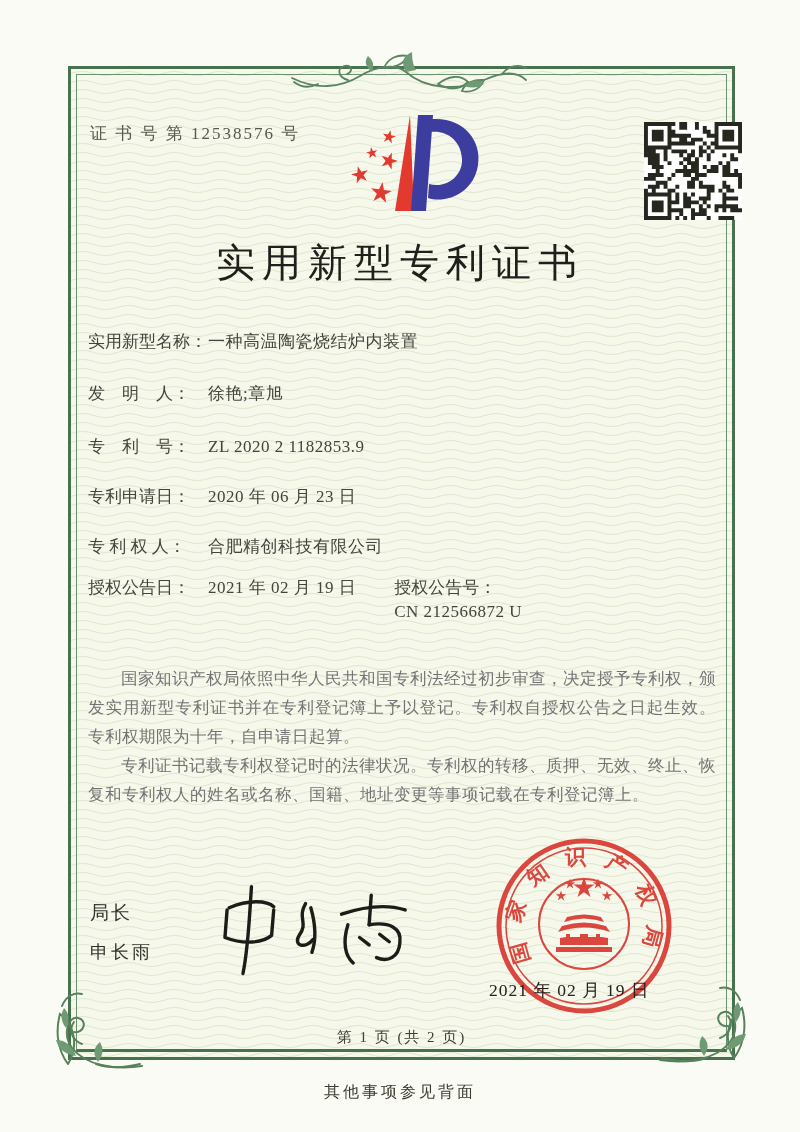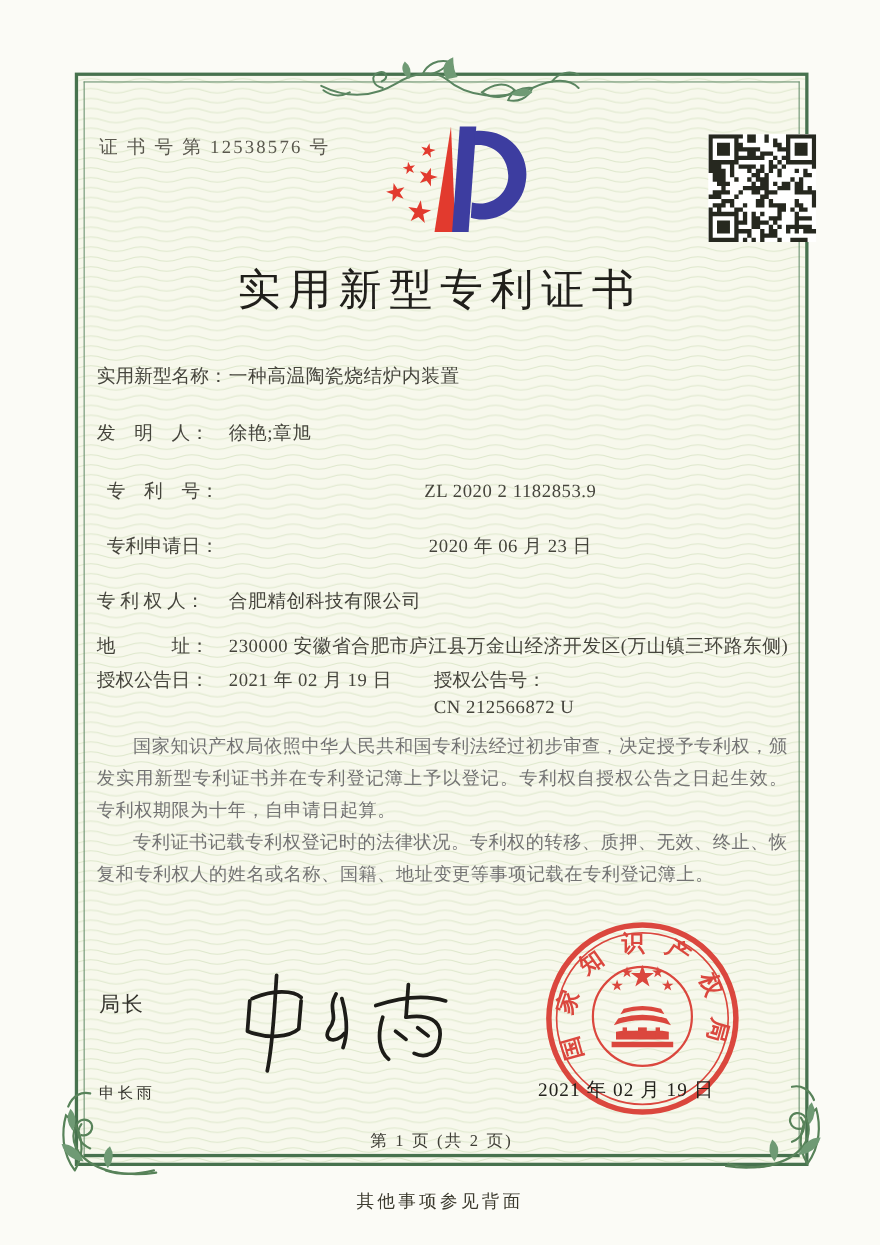--- a/index.html
+++ b/index.html
@@ -14,27 +14,27 @@
   .orn-br{left:656px;top:972px;width:100px;height:100px;transform:scaleX(-1);}
   .content{position:absolute;inset:0;z-index:3;}
   .cert-no{position:absolute;left:90px;top:122px;font-size:17px;letter-spacing:2px;color:#5a584e;}
   .logo{position:absolute;left:332px;top:103px;width:150px;height:134px;}
   .qr{position:absolute;left:644px;top:122px;width:98px;height:98px;background:#fff;}
   .title{position:absolute;left:0;top:236px;width:100%;text-align:center;font-size:39px;font-weight:normal;letter-spacing:7px;color:#201f1b;margin:0;}
   .fields{position:absolute;left:88px;top:330px;width:632px;font-size:17px;line-height:24px;color:#45443c;}
   .frow{display:flex;align-items:flex-start;}
   .frow .lbl{flex:0 0 120px;white-space:nowrap;}
   .frow .val{flex:1;letter-spacing:0.5px;}
-  .mb1{margin-bottom:28px;} .mb2{margin-bottom:29px;} .mb3{margin-bottom:26px;text-align:center;} .mb4{margin-bottom:17px;} .mb5{margin-bottom:7px;}
+  .mb1{margin-bottom:28px;} .mb2{margin-bottom:29px;} .mb3{margin-bottom:26px;} .mb4{margin-bottom:17px;} .mb5{margin-bottom:7px;}
   .pair2{margin-left:38px;white-space:nowrap;display:flex;flex-direction:column;}
   .pair2 .lbl{flex:0 0 auto;}
   .body-text{position:absolute;left:88px;top:664px;width:628px;font-size:16.5px;line-height:29px;text-align:justify;color:#737373;}
   .body-text p{margin:0;text-indent:2em;letter-spacing:0.5px;}
   .director-title{position:absolute;left:90px;top:900px;font-size:19px;color:#33322c;letter-spacing:2px;}
-  .director-name{position:absolute;left:90px;top:985px;font-size:14px;color:#33322c;letter-spacing:3px;}
+  .director-name{position:absolute;left:90px;top:940px;font-size:18px;color:#33322c;letter-spacing:3px;}
   .sig{position:absolute;left:208px;top:876px;width:212px;height:106px;}
   .seal{position:absolute;left:494px;top:836px;width:180px;height:180px;z-index:3;opacity:0.93;}
   .seal-date{position:absolute;left:489px;top:978px;font-size:17.5px;letter-spacing:1px;color:#23221d;z-index:4;}
   .page-num{position:absolute;left:68px;top:1028px;width:667px;text-align:center;font-size:15px;letter-spacing:2px;color:#3f3e36;}
   .back-note{position:absolute;left:0;top:1082px;width:100%;text-align:center;font-size:16px;letter-spacing:3px;color:#3c3a2e;}
 </style>
 </head>
 <body>
 
 <div class="page">
@@ -142,24 +142,20 @@
         <span class="lbl">专　利　号：</span>
         <span class="val">ZL 2020 2 1182853.9</span>
       </div>
       <div class="frow mb3">
         <span class="lbl">专利申请日：</span>
         <span class="val">2020 年 06 月 23 日</span>
       </div>
       <div class="frow mb4">
         <span class="lbl">专 利 权 人：</span>
         <span class="val">合肥精创科技有限公司</span>
-      </div>
-      <div class="frow mb5">
-        <span class="lbl">地　　　址：</span>
-        <span class="val">230000 安徽省合肥市庐江县万金山经济开发区(万山镇三环路东侧)</span>
       </div>
       <div class="frow">
         <span class="lbl">授权公告日：</span>
         <span class="val" style="flex:0 0 auto;">2021 年 02 月 19 日</span>
         <span class="pair2">
           <span class="lbl">授权公告号：</span>
           <span class="val">CN 212566872 U</span>
         </span>
       </div>
     </div>

